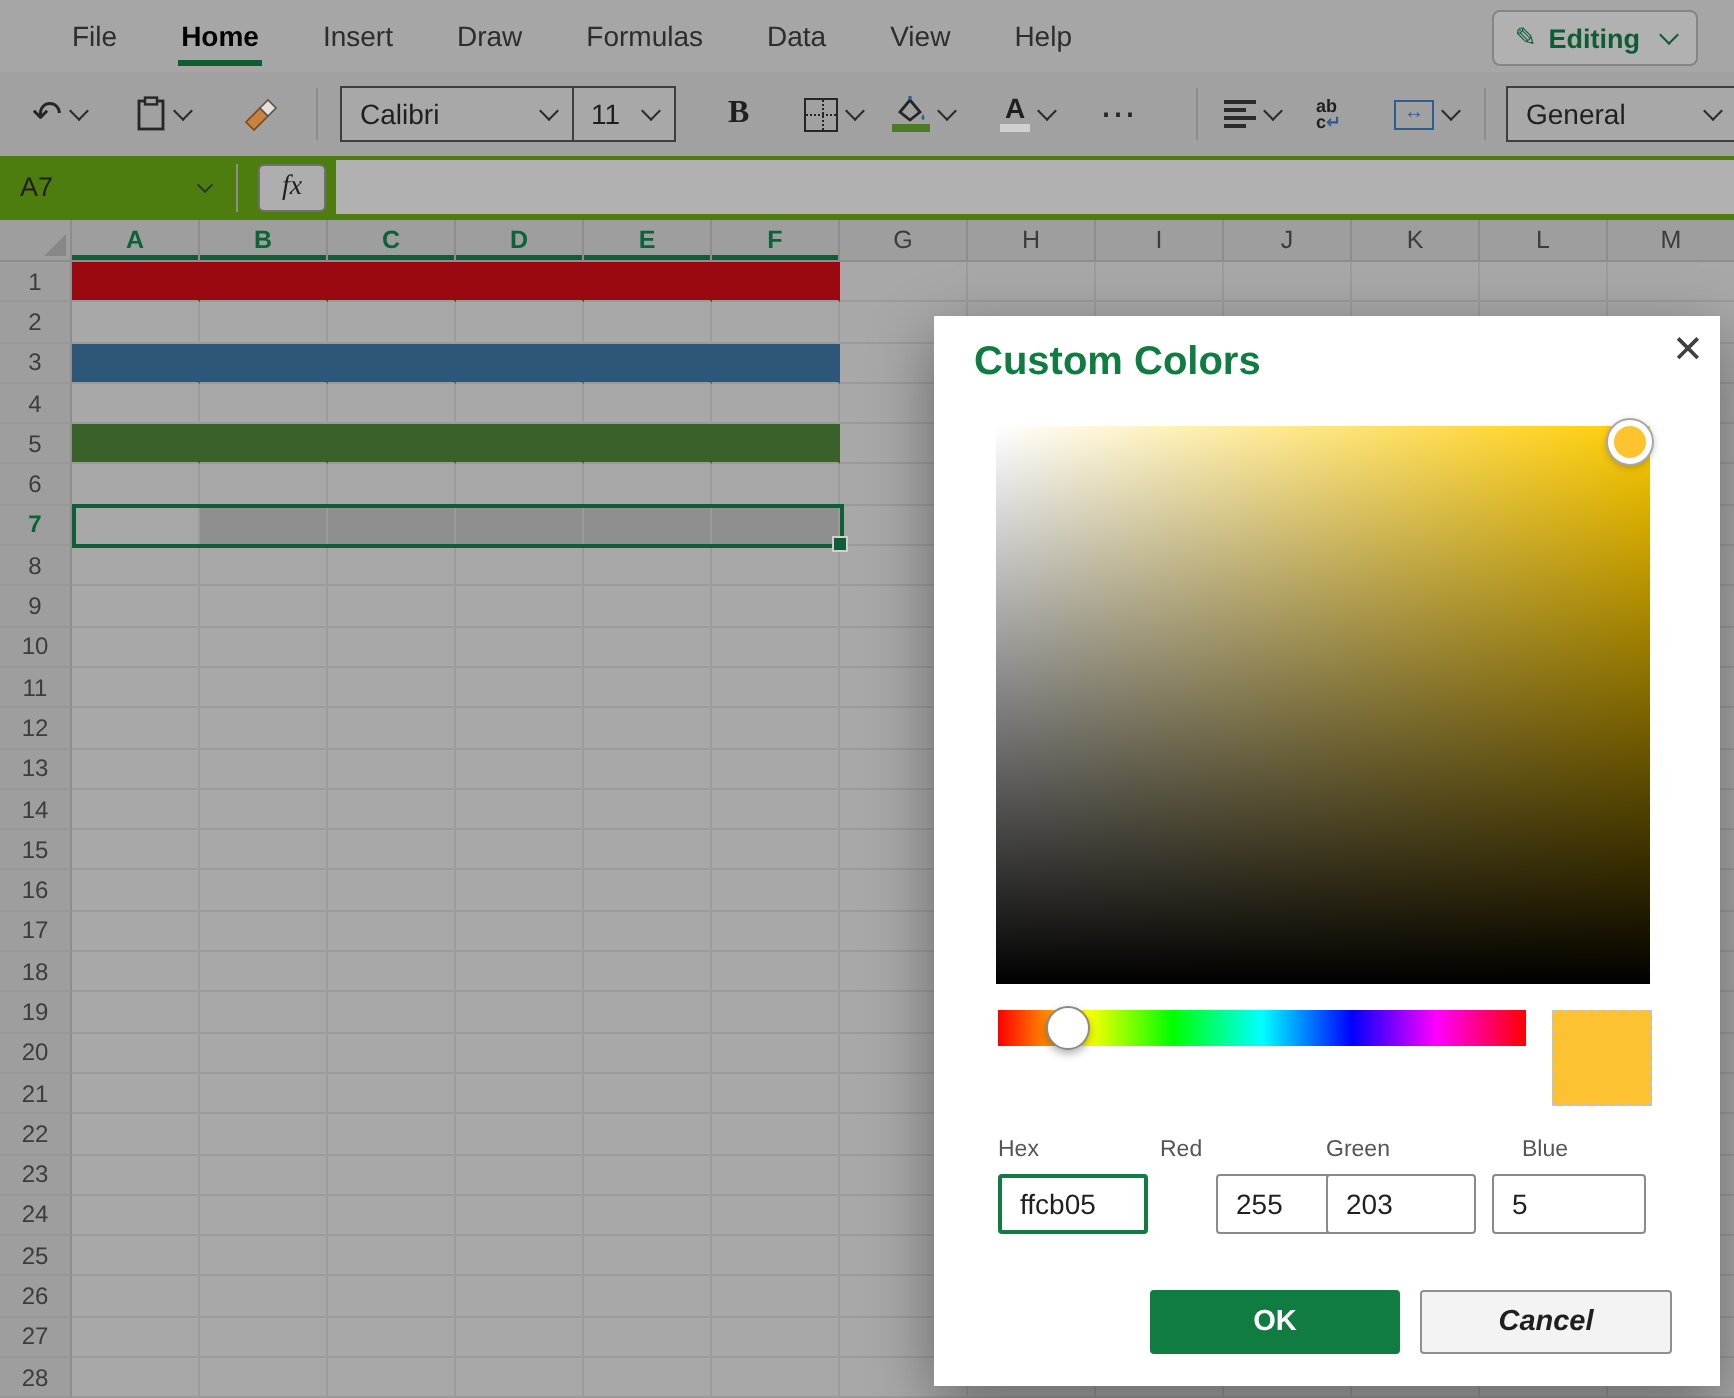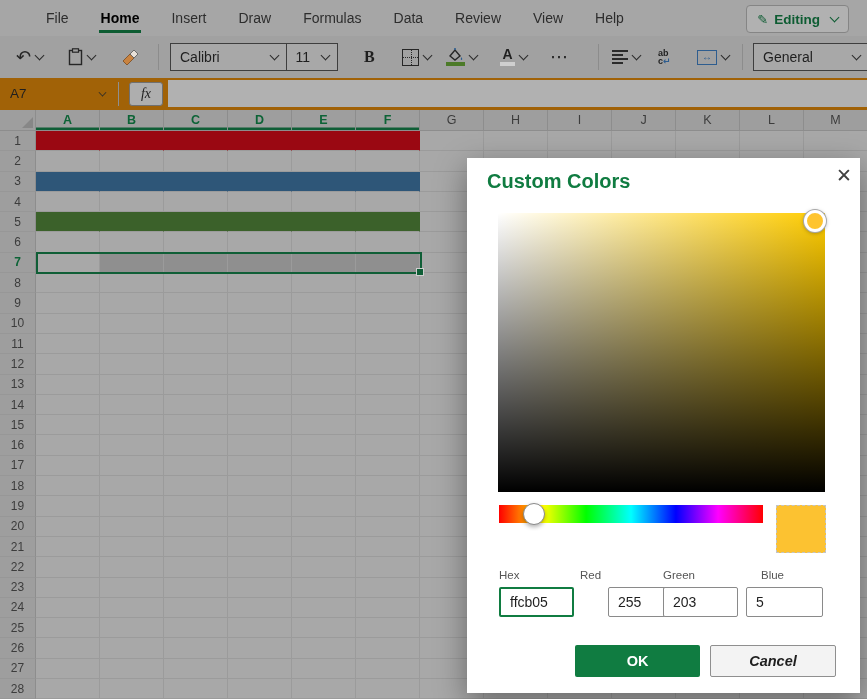--- a/index.html
+++ b/index.html
@@ -4,21 +4,21 @@
 <style>
   html,body{margin:0;padding:0;}
   body{
     width:867px;height:699px;overflow:hidden;position:relative;
     font-family:"Liberation Sans","DejaVu Sans",sans-serif;
     background:#a8a8a8;
     -webkit-font-smoothing:antialiased;
   }
   
   .menubar{position:absolute;left:0;top:0;width:867px;height:36px;background:#a6a6a6;display:flex;align-items:center;}
-  .menu-tabs{display:flex;align-items:center;padding-left:30px;}
+  .menu-tabs{display:flex;align-items:center;padding-left:20px;}
   .menu-tab{position:relative;padding:9px 16px;font-size:14px;color:#2d2d2d;cursor:default;white-space:nowrap;}
   .menu-tab.active{font-weight:bold;color:#000000;}
   .menu-tab.active::after{content:"";position:absolute;left:14px;right:14px;bottom:2px;height:3px;background:#0d5c32;}
   .editing-btn{position:absolute;right:18px;top:5px;height:26px;display:flex;align-items:center;gap:6px;
     background:#b1b1b1;border:1px solid #858585;border-radius:4px;padding:0 10px;}
   .editing-btn .pencil{color:#0d5c32;font-size:13px;}
   .editing-btn .lbl{color:#0d5c32;font-weight:bold;font-size:13.5px;}
   .chev{width:6px;height:6px;border-right:1.4px solid #2b2b2b;border-bottom:1.4px solid #2b2b2b;
     transform:rotate(45deg);display:inline-block;margin:-3px 0 0 5px;vertical-align:middle;}
   .chev.green{border-color:#0d5c32;}
@@ -26,21 +26,21 @@
   .titem{position:absolute;top:0;height:42px;display:flex;align-items:center;color:#262626;}
   .tdivider{position:absolute;top:8px;width:1px;height:26px;background:#8c8c8c;}
   .combo{position:absolute;top:7px;height:26px;border:1px solid #3e3e3e;background:#a8a8a8;display:flex;align-items:center;font-size:14px;color:#1f1f1f;}
   .combo .inner-div{width:1px;height:26px;background:#3e3e3e;margin:0 0;}
   .bold-b{font-weight:bold;font-size:16px;color:#1f1f1f;font-family:"Liberation Serif",serif;}
   .underbar{display:block;height:4px;margin-top:1px;}
   .align-icon span{display:block;height:2px;background:#2b2b2b;margin:2px 0;}
   .wrap-icon{font-size:9px;line-height:8px;color:#1f1f1f;text-align:left;font-weight:bold;}
   .merge-icon{width:18px;height:13px;border:1.5px solid #2e5d8f;color:#2e5d8f;font-size:10px;line-height:12px;text-align:center;font-weight:bold;}
   
-  .formulabar{position:absolute;left:0;top:78px;width:867px;height:32px;background:#a16207;border-bottom:1px solid #8f8f8f;}
+  .formulabar{position:absolute;left:0;top:78px;width:867px;height:32px;background:#4d7c0f;border-bottom:1px solid #8f8f8f;}
   .namebox{position:absolute;left:0;top:0;width:118px;height:31px;display:flex;align-items:center;font-size:13.5px;color:#1f1f1f;padding-left:10px;box-sizing:border-box;}
   .namebox .chev{position:absolute;right:12px;}
   .nb-div{position:absolute;left:118px;top:4px;width:1px;height:24px;background:#8f8f8f;}
   .fxbox{position:absolute;left:129px;top:4px;width:32px;height:22px;border:1px solid #707070;border-radius:3px;background:#aeaeae;
     display:flex;align-items:center;justify-content:center;font-family:"Liberation Serif",serif;font-style:italic;font-size:14px;color:#1f1f1f;}
   .formula-input{position:absolute;left:168px;top:2px;right:0;height:27px;background:#b1b1b1;}
   
   #sheet{position:absolute;left:0;top:110px;width:868px;height:589px;display:grid;
     grid-template-columns:36px repeat(13,64px);grid-template-rows:21px;grid-auto-rows:20.3px;z-index:1;}
   .hcell{background:#9e9e9e;border-right:1px solid #8d8d8d;border-bottom:1px solid #8d8d8d;
@@ -81,21 +81,20 @@
 <body>
 
 <div class="menubar">
   <div class="menu-tabs" id="menu-tabs">
       <div class="menu-tab">File</div>
       <div class="menu-tab active">Home</div>
       <div class="menu-tab">Insert</div>
       <div class="menu-tab">Draw</div>
       <div class="menu-tab">Formulas</div>
       <div class="menu-tab">Data</div>
-      <div class="menu-tab">Review</div>
       <div class="menu-tab">View</div>
       <div class="menu-tab">Help</div>
     </div>
   <div class="editing-btn">
     <span class="pencil">✎</span>
     <span class="lbl">Editing</span>
     <span class="chev green"></span>
   </div>
 </div>
 

